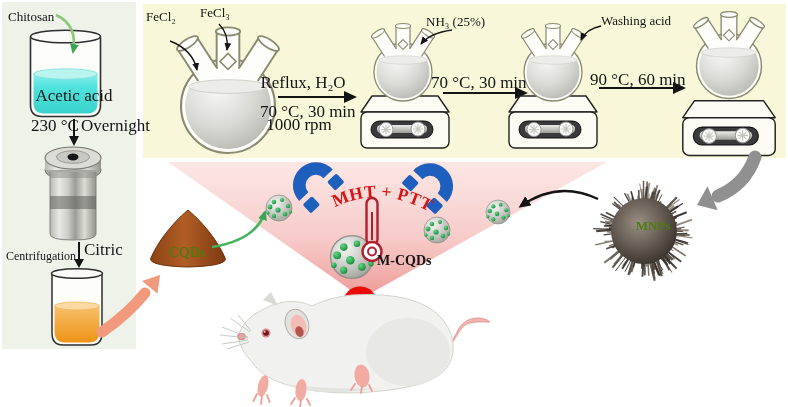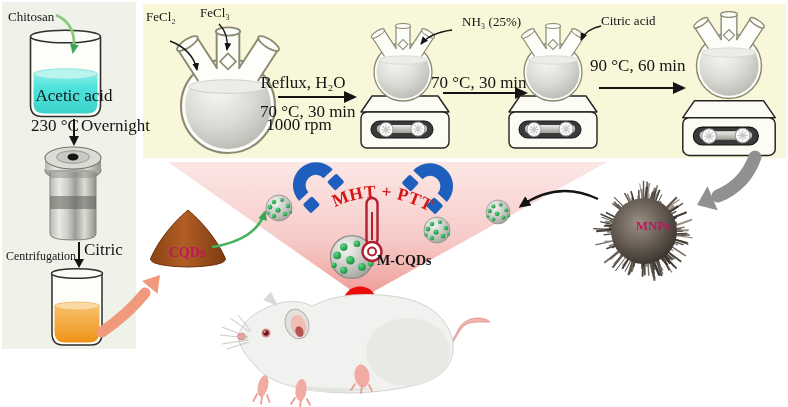--- a/index.html
+++ b/index.html
@@ -5,21 +5,21 @@
   html,body{margin:0;padding:0}
   body{width:788px;height:407px;position:relative;background:#fff;
        font-family:"Liberation Serif","DejaVu Serif",serif;overflow:hidden}
   .panel{position:absolute}
   #left-panel{left:2px;top:2px;width:134px;height:347px;background:#eef2e9}
   #synth-panel{left:143px;top:4px;width:643px;height:154px;background:#f8f7d9}
   svg.art{position:absolute;left:0;top:0}
   .lbl{position:absolute;font-size:17px;color:#141414;white-space:nowrap;line-height:1.1}
   .c{text-align:center}
   .b{font-weight:bold}
-  .w{color:#be185d}
+  .w{color:#4d7c0f}
   .s11{font-size:12px}
   .s13{font-size:13px}
   .s14{font-size:14px}
 </style>
 </head>
 <body>
 
 <div id="left-panel" class="panel"></div>
 <div id="synth-panel" class="panel"></div>
 
@@ -451,20 +451,20 @@
 <div class="lbl" style="left:31px;top:117px">230 °C</div>
 <div class="lbl" style="left:81px;top:117px">Overnight</div>
 <div class="lbl s11" style="left:6px;top:250px">Centrifugation</div>
 <div class="lbl" style="left:84px;top:241px">Citric</div>
 
 <div class="lbl s13" style="left:146px;top:10px">FeCl₂</div>
 <div class="lbl s13" style="left:200px;top:6px">FeCl₃</div>
 <div class="lbl c" style="left:256px;top:74px;width:94px">Reflux, H₂O</div>
 <div class="lbl c" style="left:260px;top:103px;width:94px">70 °C, 30 min</div>
 <div class="lbl c" style="left:252px;top:116px;width:94px">1000 rpm</div>
-<div class="lbl s13" style="left:462px;top:15px">NH₃ (25%)</div>
+<div class="lbl s13" style="left:426px;top:15px">NH₃ (25%)</div>
 <div class="lbl c" style="left:431px;top:74px;width:94px">70 °C, 30 min</div>
-<div class="lbl s13" style="left:601px;top:14px">Citric acid</div>
-<div class="lbl c" style="left:590px;top:57px;width:94px">90 °C, 60 min</div>
+<div class="lbl s13" style="left:601px;top:14px">Washing acid</div>
+<div class="lbl c" style="left:590px;top:71px;width:94px">90 °C, 60 min</div>
 
 <div class="lbl c b w s14" style="left:156px;top:245px;width:62px">CQDs</div>
 <div class="lbl b s14" style="left:377px;top:253px">M-CQDs</div>
 <div class="lbl c b w s13" style="left:623px;top:219px;width:60px">MNPs</div>
 
 </body></html>

